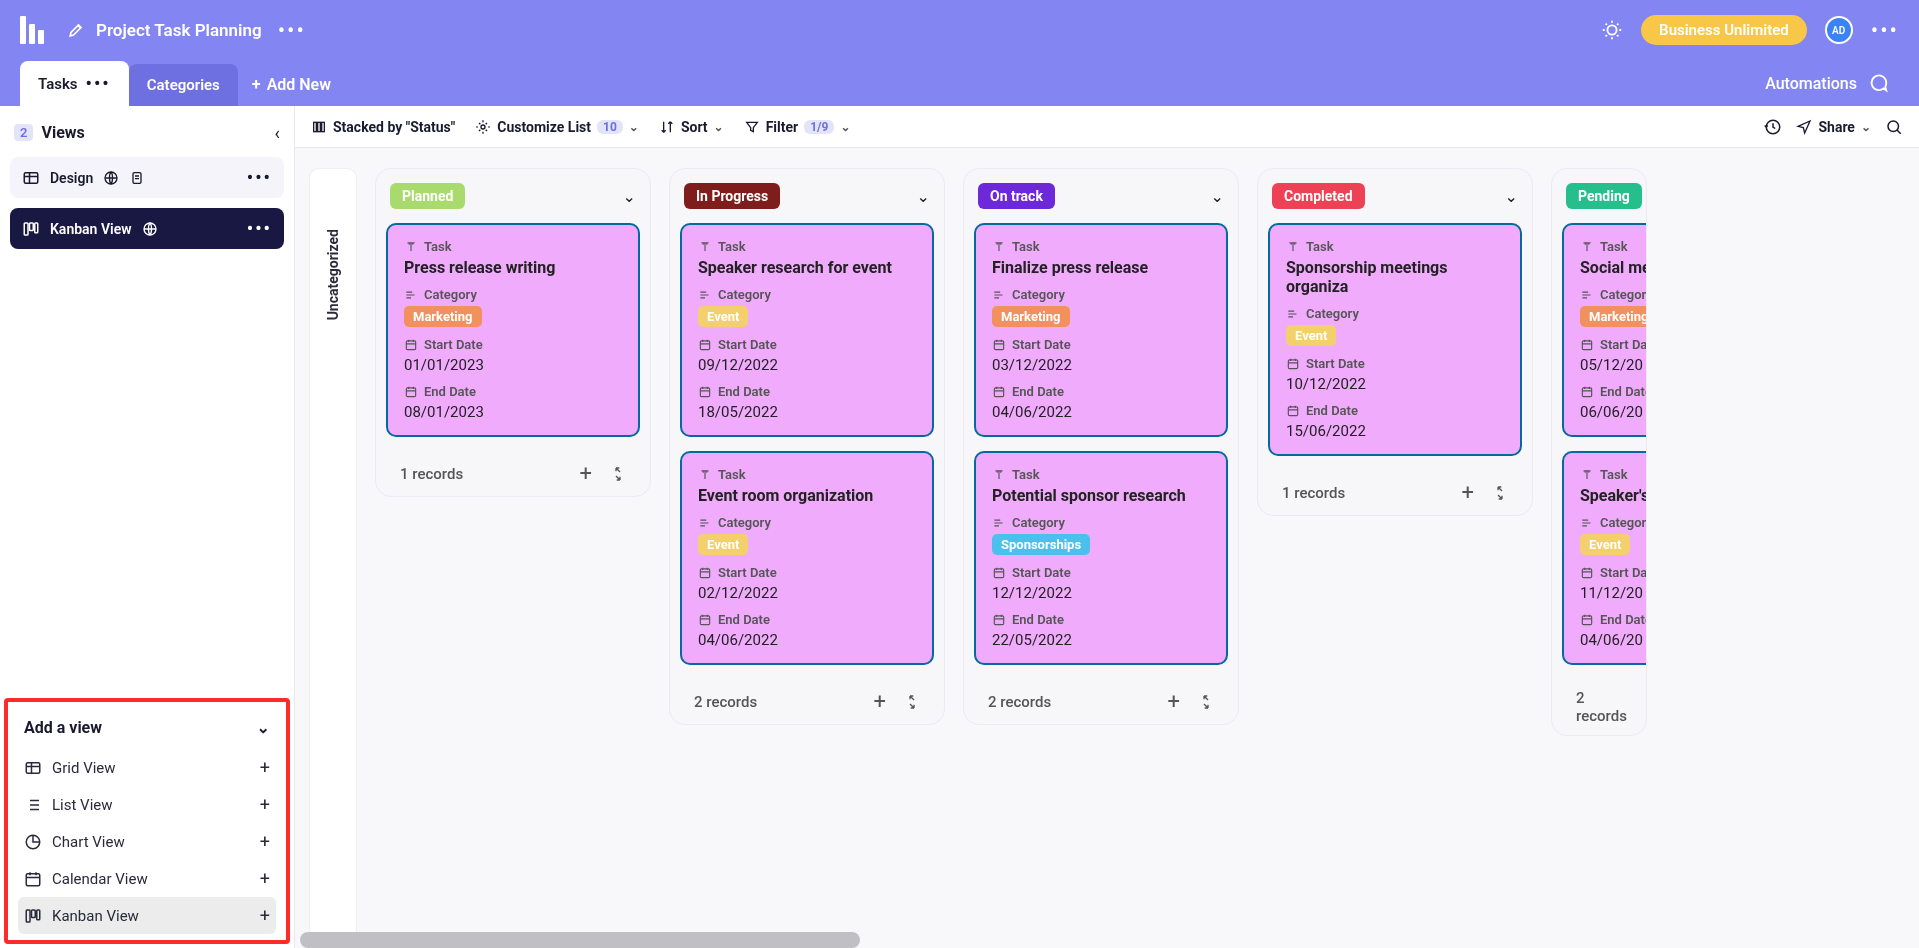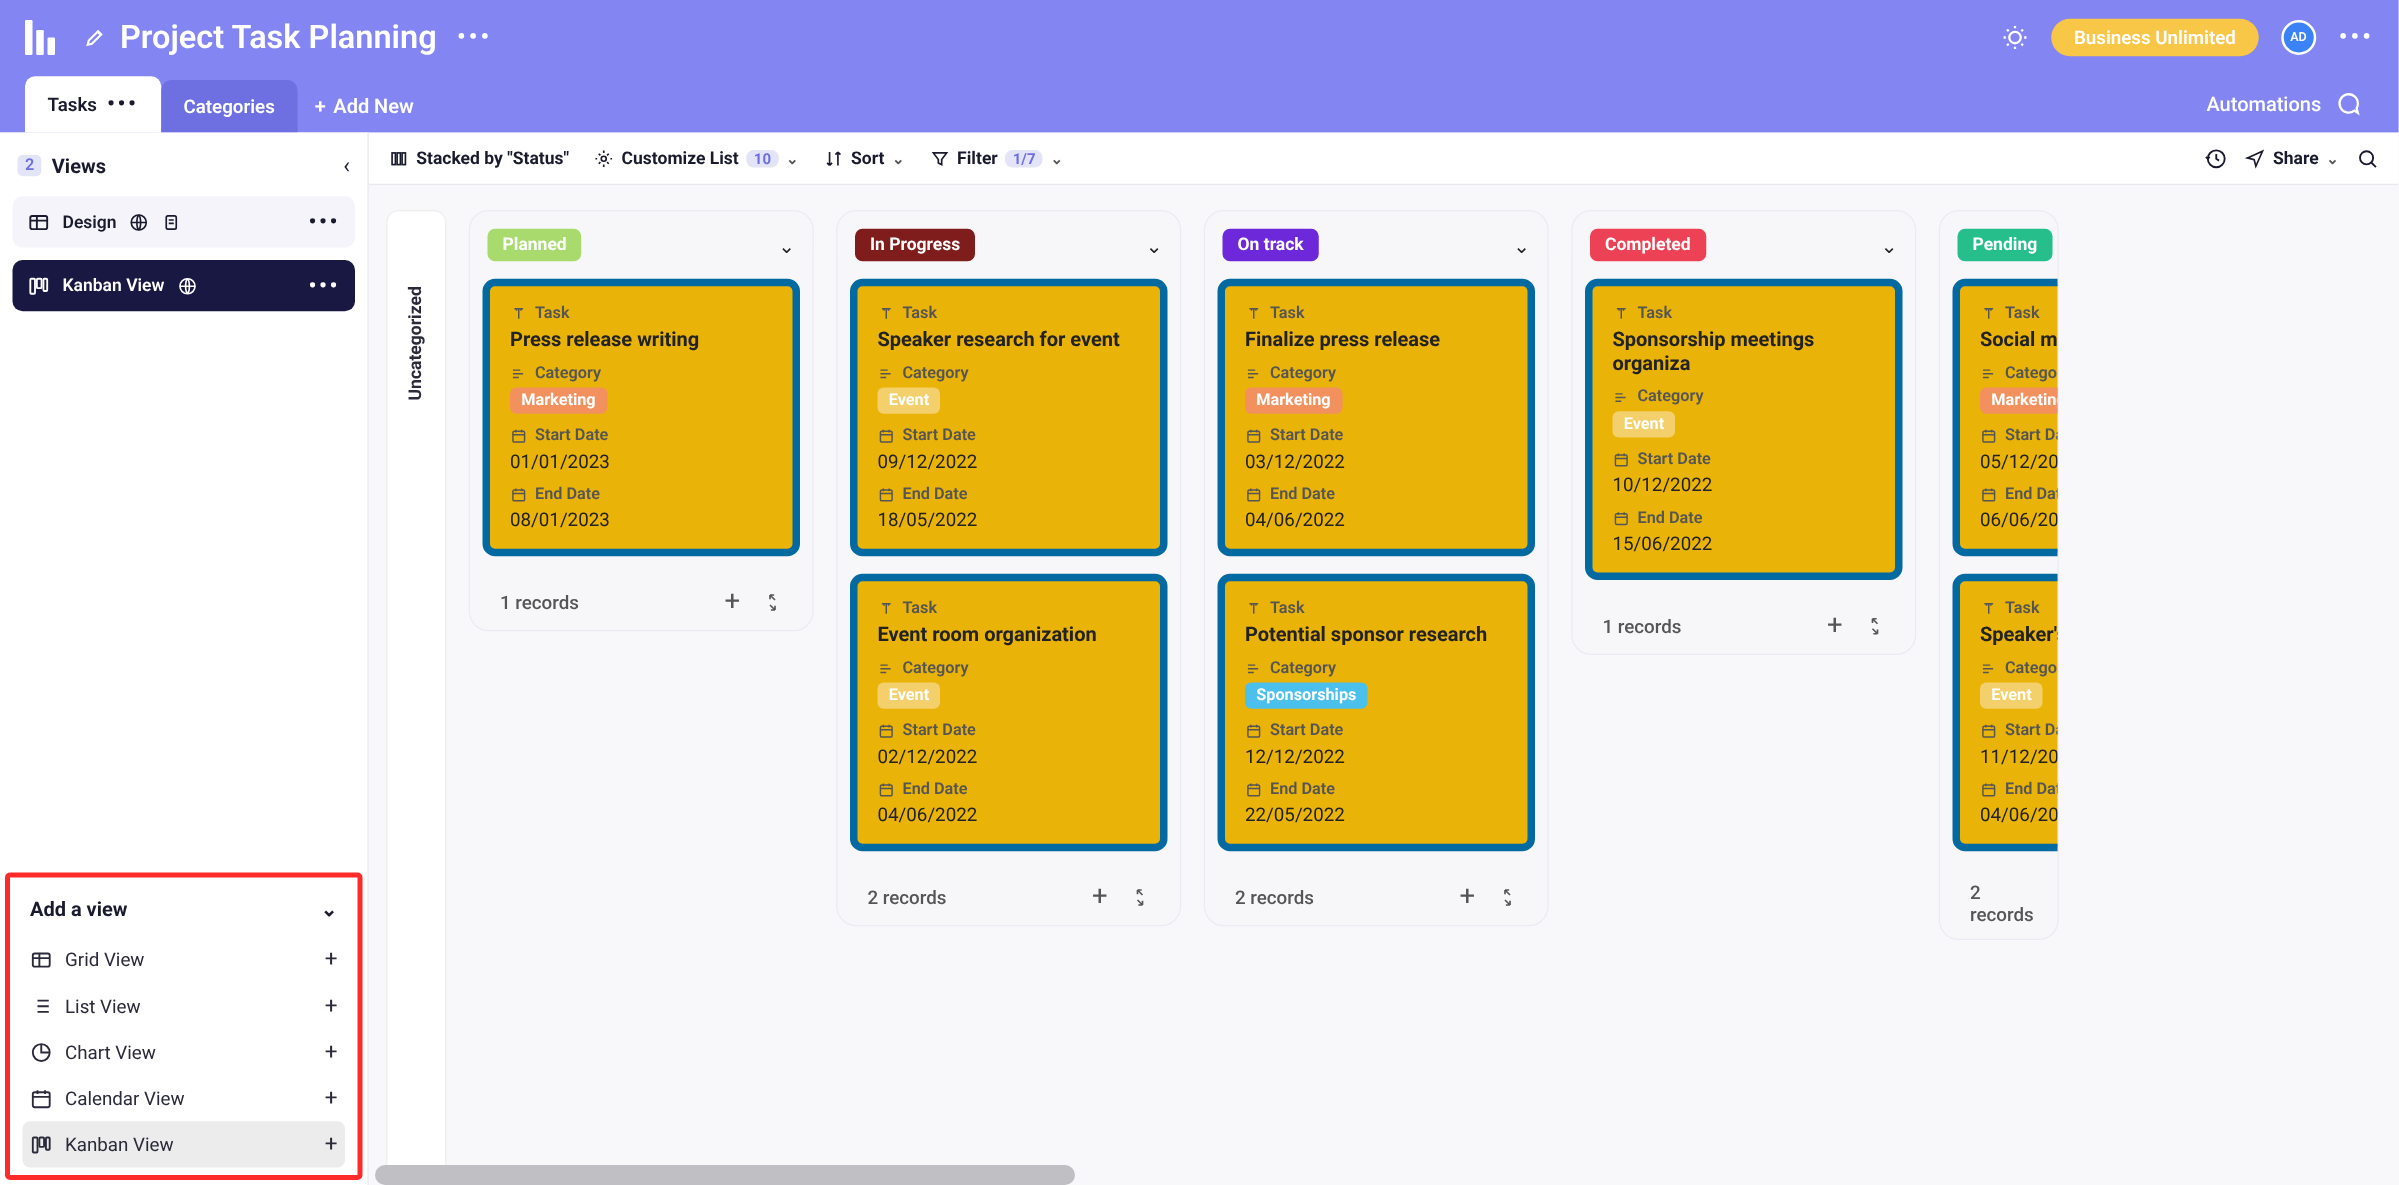--- a/index.html
+++ b/index.html
@@ -19,21 +19,21 @@
     align-items: center;
     padding: 0 20px;
     color: #fff;
   }
   .logo { width: 28px; height: 28px; display:flex; align-items:flex-end; gap:3px; }
   .logo span { background:#fff; width:6px; border-radius:1px; }
   .logo span:nth-child(1){height:28px;}
   .logo span:nth-child(2){height:20px;}
   .logo span:nth-child(3){height:14px;}
   .rocket-icon { margin-left:18px; width:20px; height:20px; }
-  .title { font-size:26px; font-weight:600; margin-left:10px; }
+  .title { font-size:17px; font-weight:600; margin-left:10px; }
   .title-dots { margin-left:16px; font-size:22px; letter-spacing:2px; cursor:pointer; }
   .header-right { margin-left:auto; display:flex; align-items:center; gap:18px; }
   .theme-icon { width:22px; height:22px; }
   .badge-plan { background:#f9c747; color:#fff; padding:6px 18px; border-radius:18px; font-weight:600; font-size:15px; }
   .avatar { width:28px; height:28px; border-radius:50%; background:#3b82f6; border:2px solid #fff; display:flex; align-items:center; justify-content:center; font-size:10px; color:#fff; font-weight:600;text-align:center; }
   .more-icon { font-size:22px; letter-spacing:2px; cursor:pointer; }
 
   
   .tabs {
     background:#8385f2;
@@ -128,21 +128,21 @@
   }
   .col-head {
     display:flex; align-items:center; margin-bottom:14px;
     padding: 0 4px;
   }
   .status-pill {
     padding:5px 12px; border-radius:6px; color:#fff; font-weight:700; font-size:14px;
   }
   .col-head .chev { margin-left:auto; color:#222; cursor:pointer; font-size:16px; }
   .card {
-    background:#eab308; border:6px solid #0369a1; border-radius:10px;
+    background:#f0abfc; border:2px solid #0369a1; border-radius:10px;
     padding:14px 16px; margin-bottom:14px;
     font-size:14px;
   }
   .field-label { display:flex; align-items:center; gap:6px; color:#555; font-weight:600; margin-bottom:4px; font-size:13px; }
   .field-label .fi { width:14px; height:14px; }
   .card-title { font-size:16px; font-weight:700; color:#222; margin-bottom:10px; }
   .cat-tag { display:inline-block; padding:3px 9px; border-radius:5px; color:#fff; font-weight:700; font-size:13px; margin-bottom:10px; }
   .date-val { font-size:15px; color:#222; margin-bottom:10px; }
   .col-foot {
     display:flex; align-items:center; padding:10px 14px 0;
@@ -328,21 +328,21 @@
             <path d="M7 4v16M7 20l-3-3M7 20l3-3M17 20V4M17 4l-3 3M17 4l3 3"></path>
           </svg>
         <span>Sort</span>
         <span class="chev">⌄</span>
       </div>
       <div class="tool">
         <svg width="16" height="16" viewBox="0 0 24 24" fill="none" stroke="#1a1a2e" stroke-width="2">
             <path d="M4 5h16l-6 8v6l-4-2v-4L4 5z"></path>
           </svg>
         <span>Filter</span>
-        <span class="count-pill">1/7</span>
+        <span class="count-pill">1/9</span>
         <span class="chev">⌄</span>
       </div>
       <div class="toolbar-right">
         <svg width="18" height="18" viewBox="0 0 24 24" fill="none" stroke="#1a1a2e" stroke-width="2">
             <path d="M3 12a9 9 0 109-9 9 9 0 00-9 9z"></path>
             <path d="M12 7v5l3 2"></path>
             <path d="M3 12l-2-2M3 12l2-2"></path>
           </svg>
         <div class="tool share">
           <svg width="16" height="16" viewBox="0 0 24 24" fill="none" stroke="#1a1a2e" stroke-width="2">

